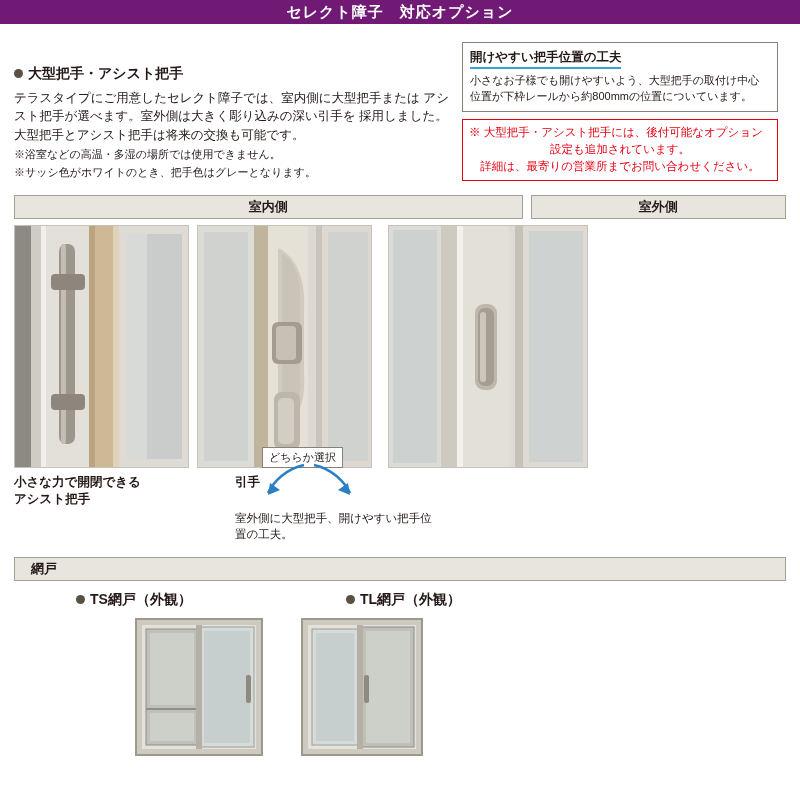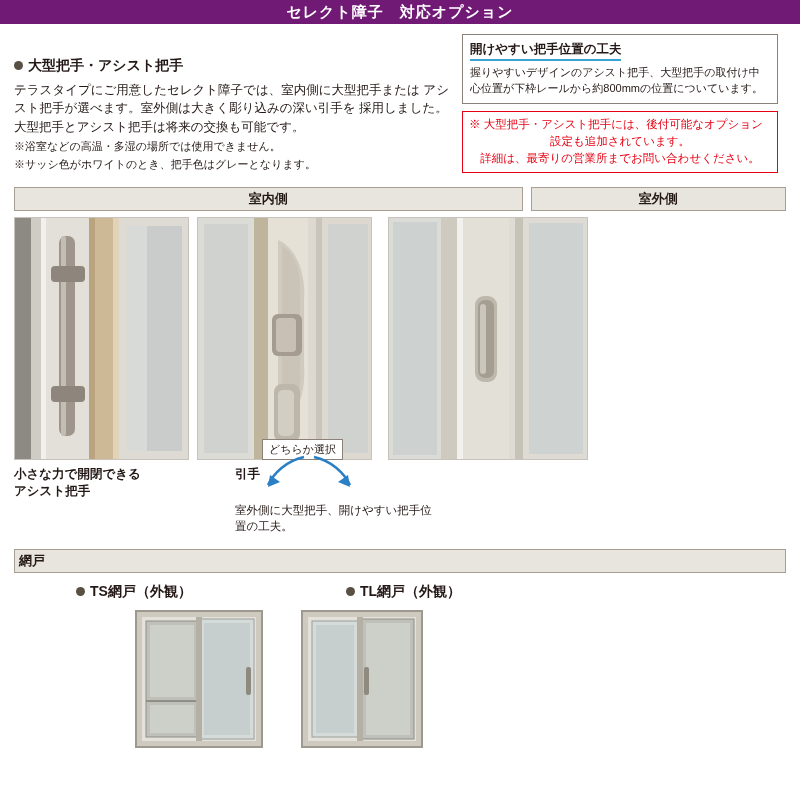--- a/index.html
+++ b/index.html
@@ -52,21 +52,21 @@
     font-size: 12.5px;
     line-height: 1.5;
     margin: 0;
   }
   .note-text {
     font-size: 11px;
     line-height: 1.45;
     margin: 2px 0 0 0;
   }
 
-  .top-right { width: 316px; }
+  .top-right { width: 316px; margin-top: 8px; }
   .callout-box {
     border: 1px solid #8b8178;
     padding: 4px 7px 6px 7px;
   }
   .callout-title {
     font-size: 12.5px;
     font-weight: bold;
     border-bottom: 2px solid #3aa3d6;
     display: inline-block;
     padding-bottom: 1px;
@@ -134,21 +134,21 @@
   .cap-b { width: 213px; }
   .cap-c { width: 200px; }
 
   
   .section-head {
     margin-top: 14px;
     background: #e8e5de;
     border: 1px solid #a89f94;
     font-size: 13px;
     font-weight: bold;
-    padding: 2px 4px;
+    padding: 2px 16px;
   }
   .amido-titles { display:flex; margin-top: 10px; }
   .amido-title {
     font-size: 14px; font-weight: bold;
     display:flex; align-items:center;
   }
   .amido-title .dot {
     width: 9px; height: 9px; border-radius: 50%;
     background: #595044; margin-right: 5px; display:inline-block;
   }
@@ -180,21 +180,21 @@
         <span>大型把手・アシスト把手</span>
       </div>
       <p class="body-text">テラスタイプにご用意したセレクト障子では、室内側に大型把手または アシスト把手が選べます。室外側は大きく彫り込みの深い引手を 採用しました。大型把手とアシスト把手は将来の交換も可能です。</p>
       <p class="note-text">※浴室などの高温・多湿の場所では使用できません。</p>
       <p class="note-text">※サッシ色がホワイトのとき、把手色はグレーとなります。</p>
     </div>
 
     <div class="top-right">
       <div class="callout-box">
         <div class="callout-title">開けやすい把手位置の工夫</div>
-        <div class="callout-body">握りやすいデザインのアシスト把手、大型把手の取付け中心位置が下枠レールから約800mmの位置についています。</div>
+        <div class="callout-body">小さなお子様でも開けやすいよう、大型把手の取付け中心位置が下枠レールから約800mmの位置についています。</div>
       </div>
       <div class="red-box">
         <span class="l1">※ 大型把手・アシスト把手には、後付可能なオプション</span>
         <span>設定も追加されています。</span><br>
         <span>詳細は、最寄りの営業所までお問い合わせください。</span>
       </div>
     </div>
   </div>
 
   <div class="panels">

